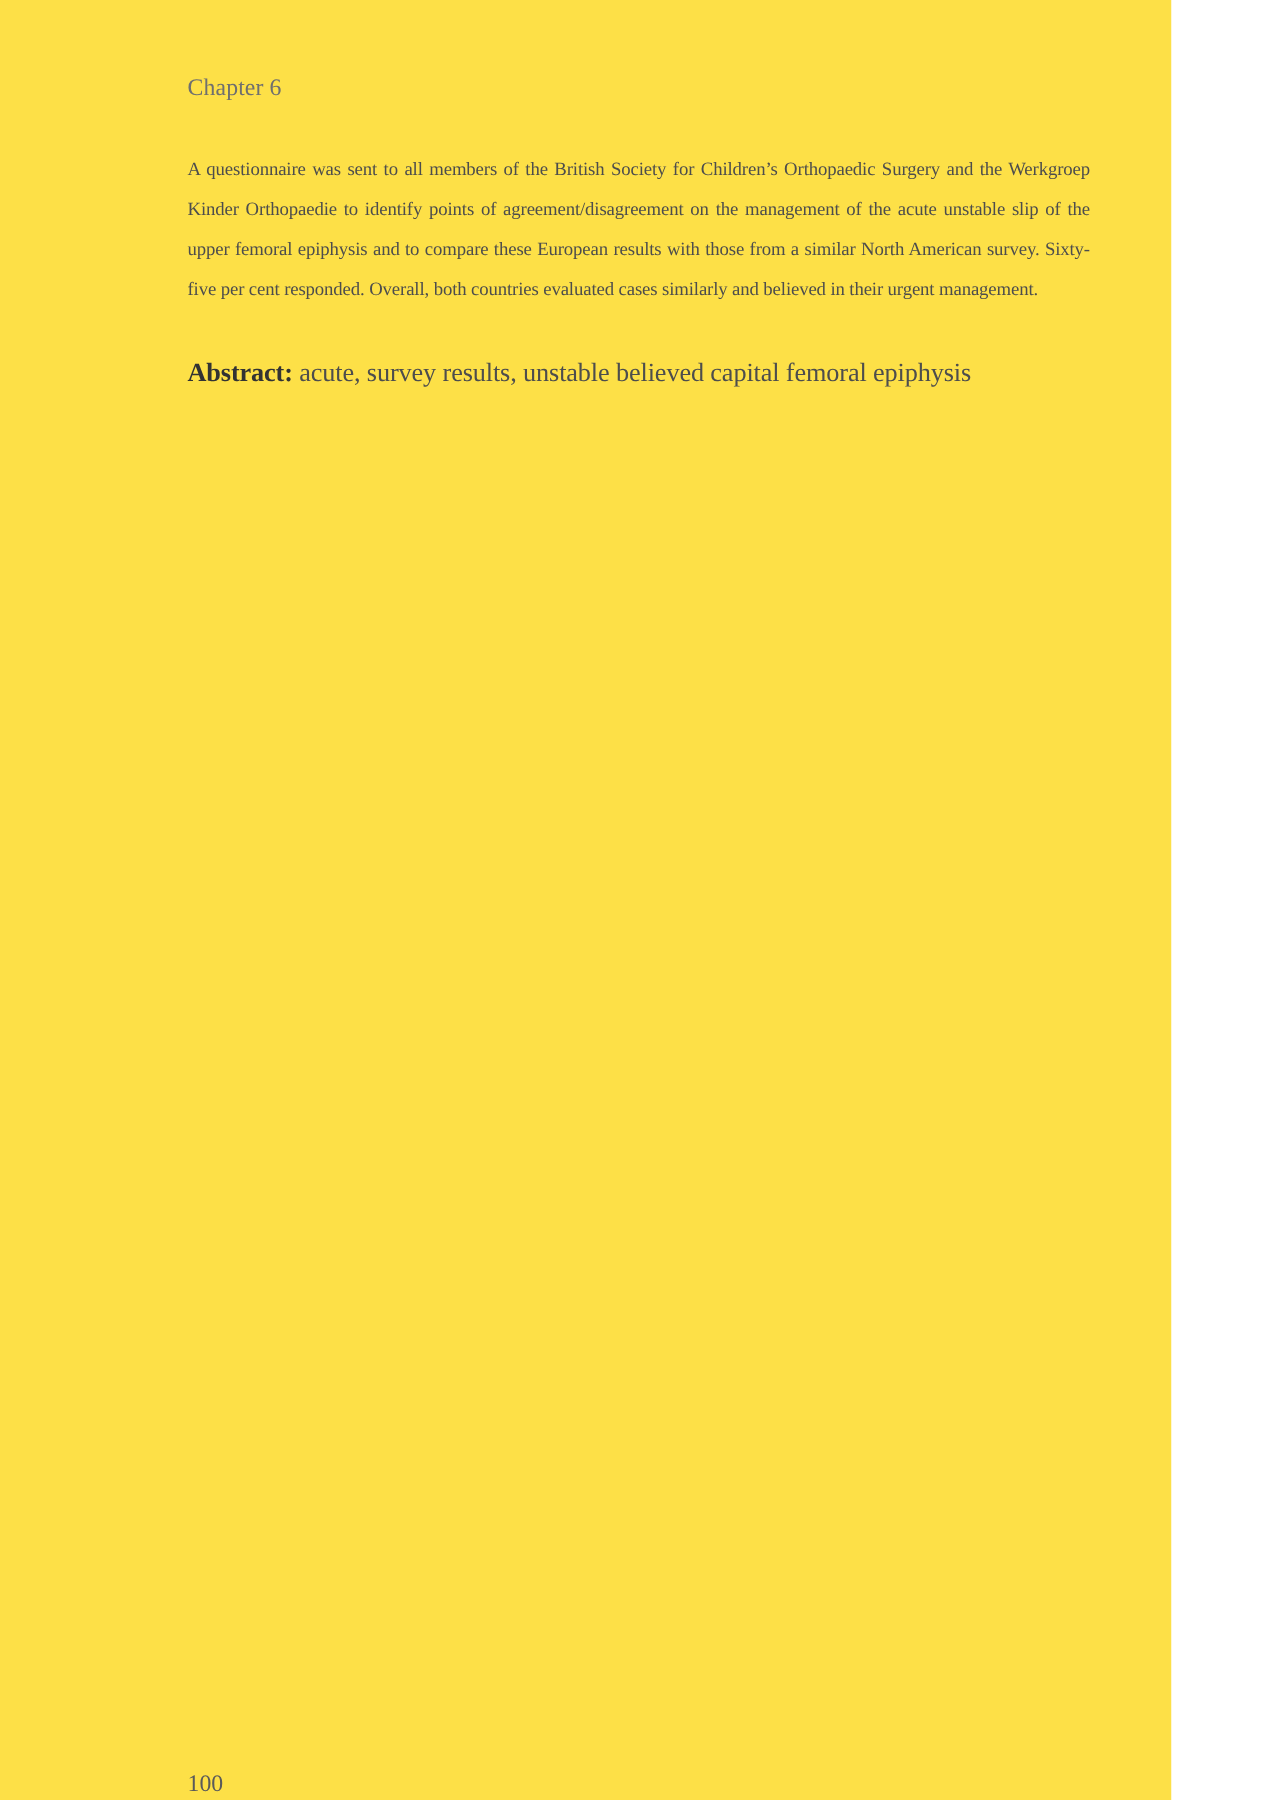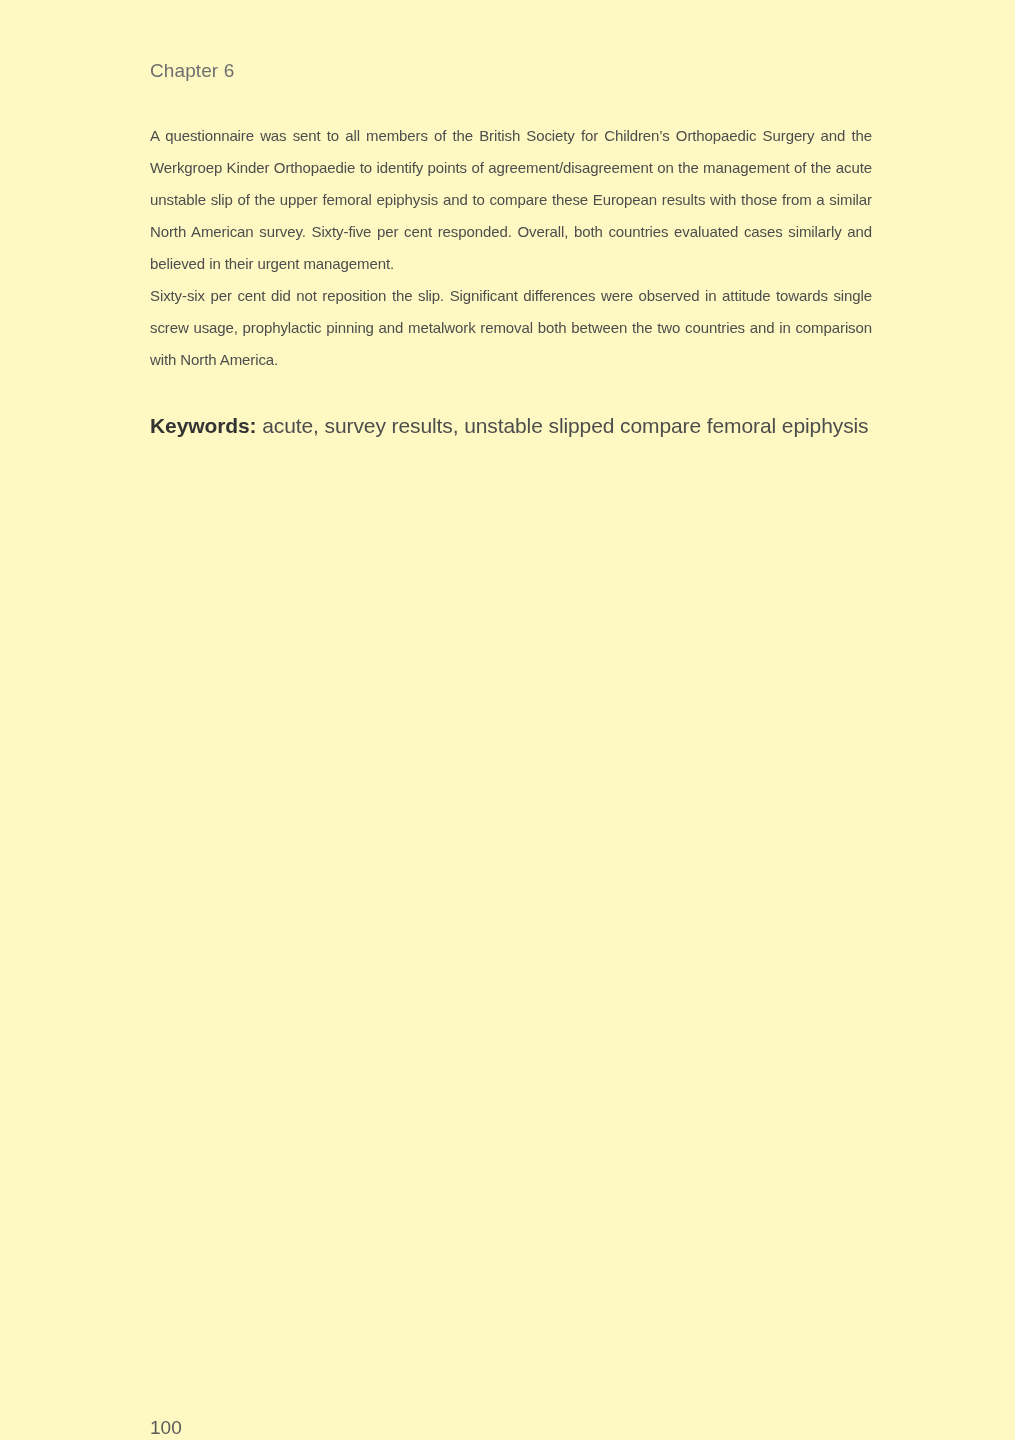--- a/index.html
+++ b/index.html
@@ -2,24 +2,24 @@
 <html><head>
 <meta charset="utf-8">
 <style>
   html, body {
     margin: 0;
     padding: 0;
     background: #ffffff;
   }
   .page {
     position: relative;
-    width: 1015px;
+    width: 937px;
     height: 1440px;
-    background: #fef9c3;
-    font-family: Liberation Sans, sans-serif;
+    background: #fde047;
+    font-family: Liberation Serif, serif;
     overflow: hidden;
   }
   .content {
     position: absolute;
     left: 150px;
     width: 722px;
     top: 0;
   }
   .chapter-header {
     margin-top: 59px;
@@ -71,22 +71,21 @@
 </head>
 <body>
 
 <div class="page">
   <div class="content">
     <div class="chapter-header">Chapter 6</div>
 
 
     <div class="body-text">
       <p>A questionnaire was sent to all members of the British Society for Children’s Orthopaedic Surgery and the Werkgroep Kinder Orthopaedie to identify points of agreement/disagreement on the management of the acute unstable slip of the upper femoral epiphysis and to compare these European results with those from a similar North American survey. Sixty-five per cent responded. Overall, both countries evaluated cases similarly and believed in their urgent management.</p>
-      <p>Sixty-six per cent did not reposition the slip. Significant differences were observed in attitude towards single screw usage, prophylactic pinning and metalwork removal both between the two countries and in comparison with North America.</p>
     </div>
 
     <div class="keywords">
-      <span class="kw-label">Keywords:</span><span> acute, survey results, unstable slipped compare femoral epiphysis</span>
+      <span class="kw-label">Abstract:</span><span> acute, survey results, unstable believed capital femoral epiphysis</span>
     </div>
   </div>
 
   <div class="page-number">100</div>
 </div>
 
 </body></html>

